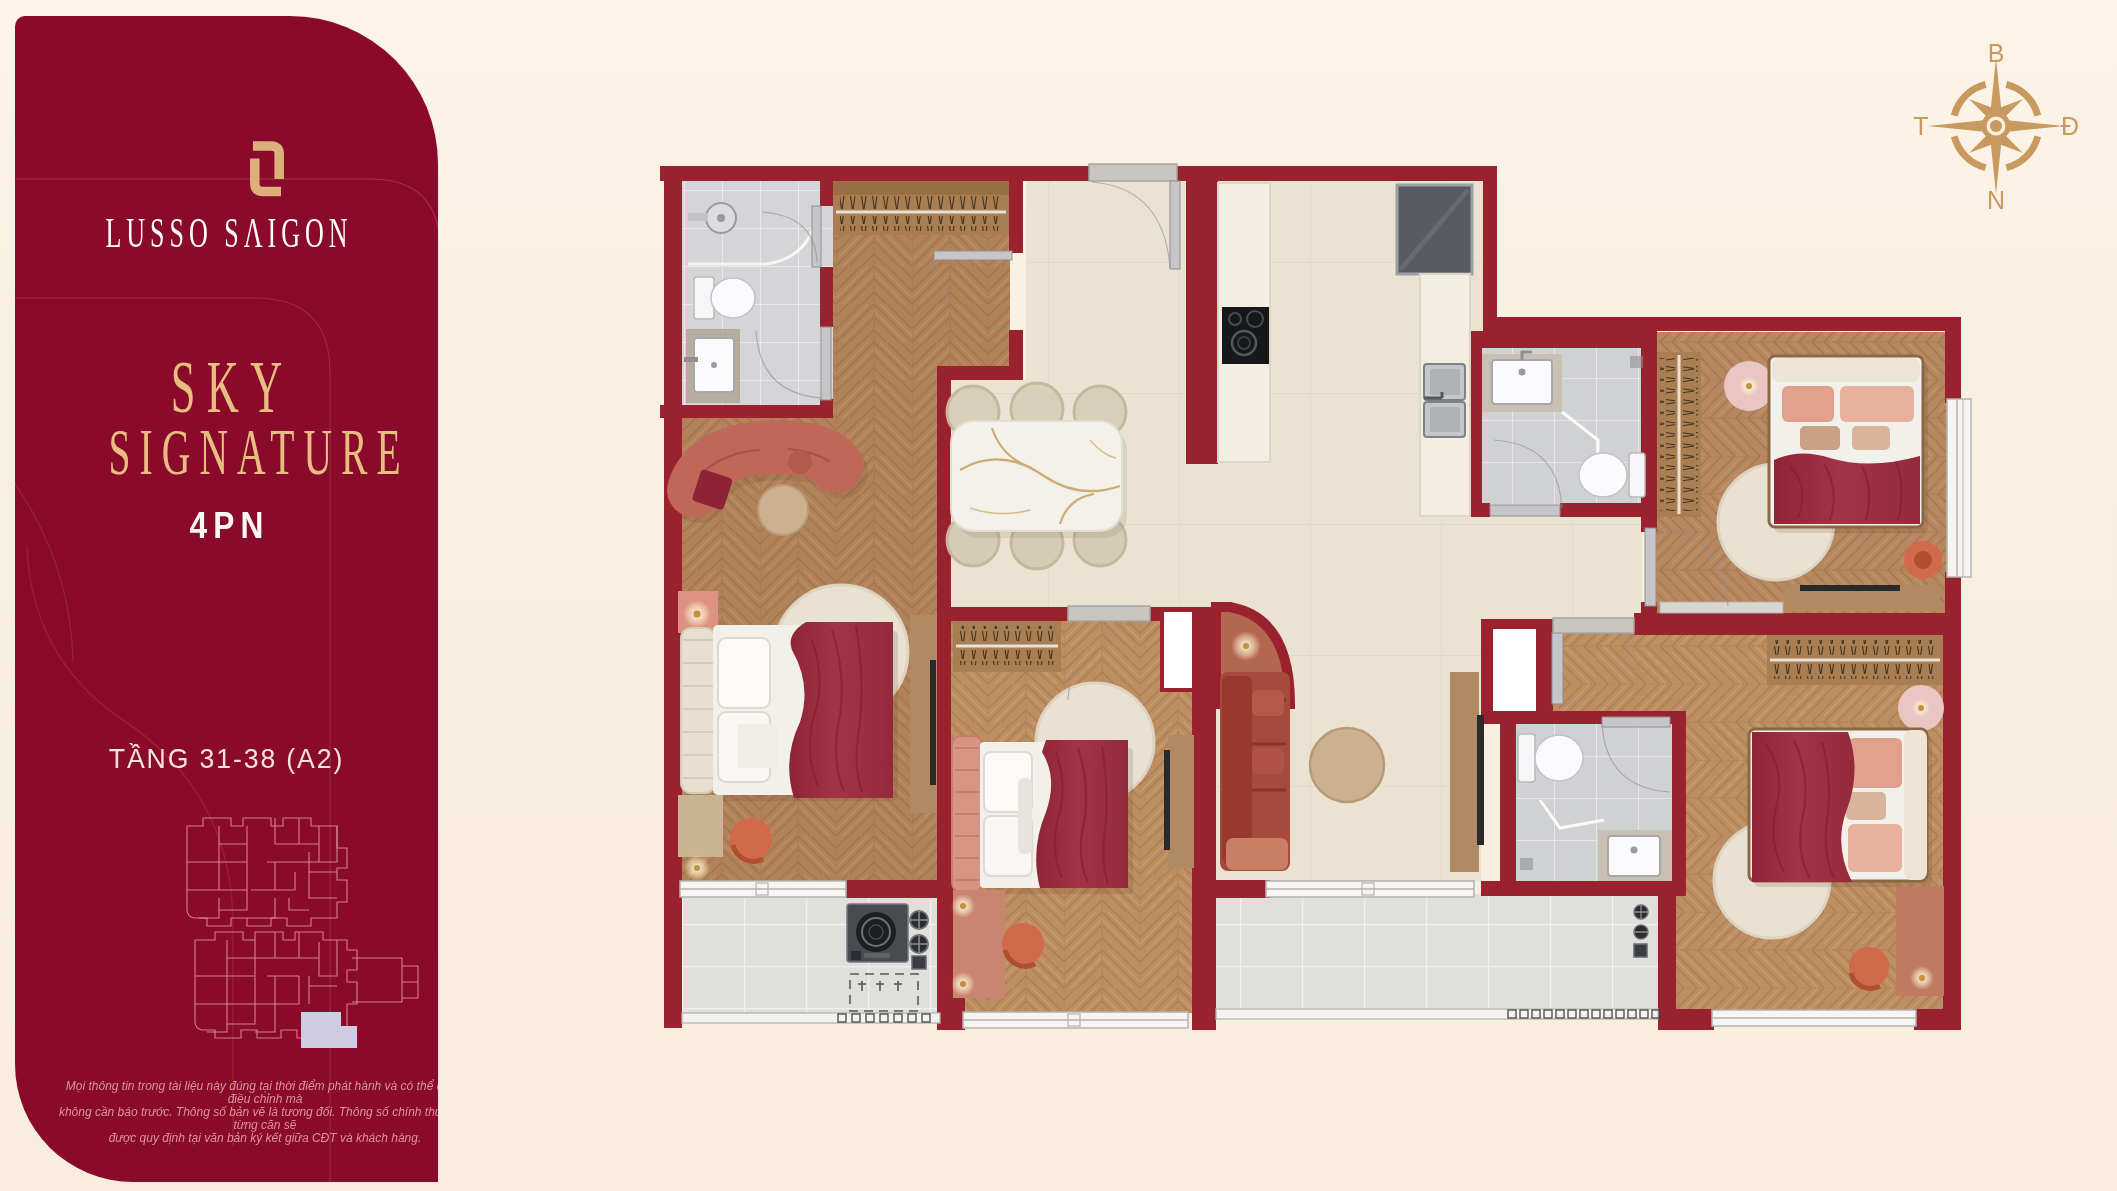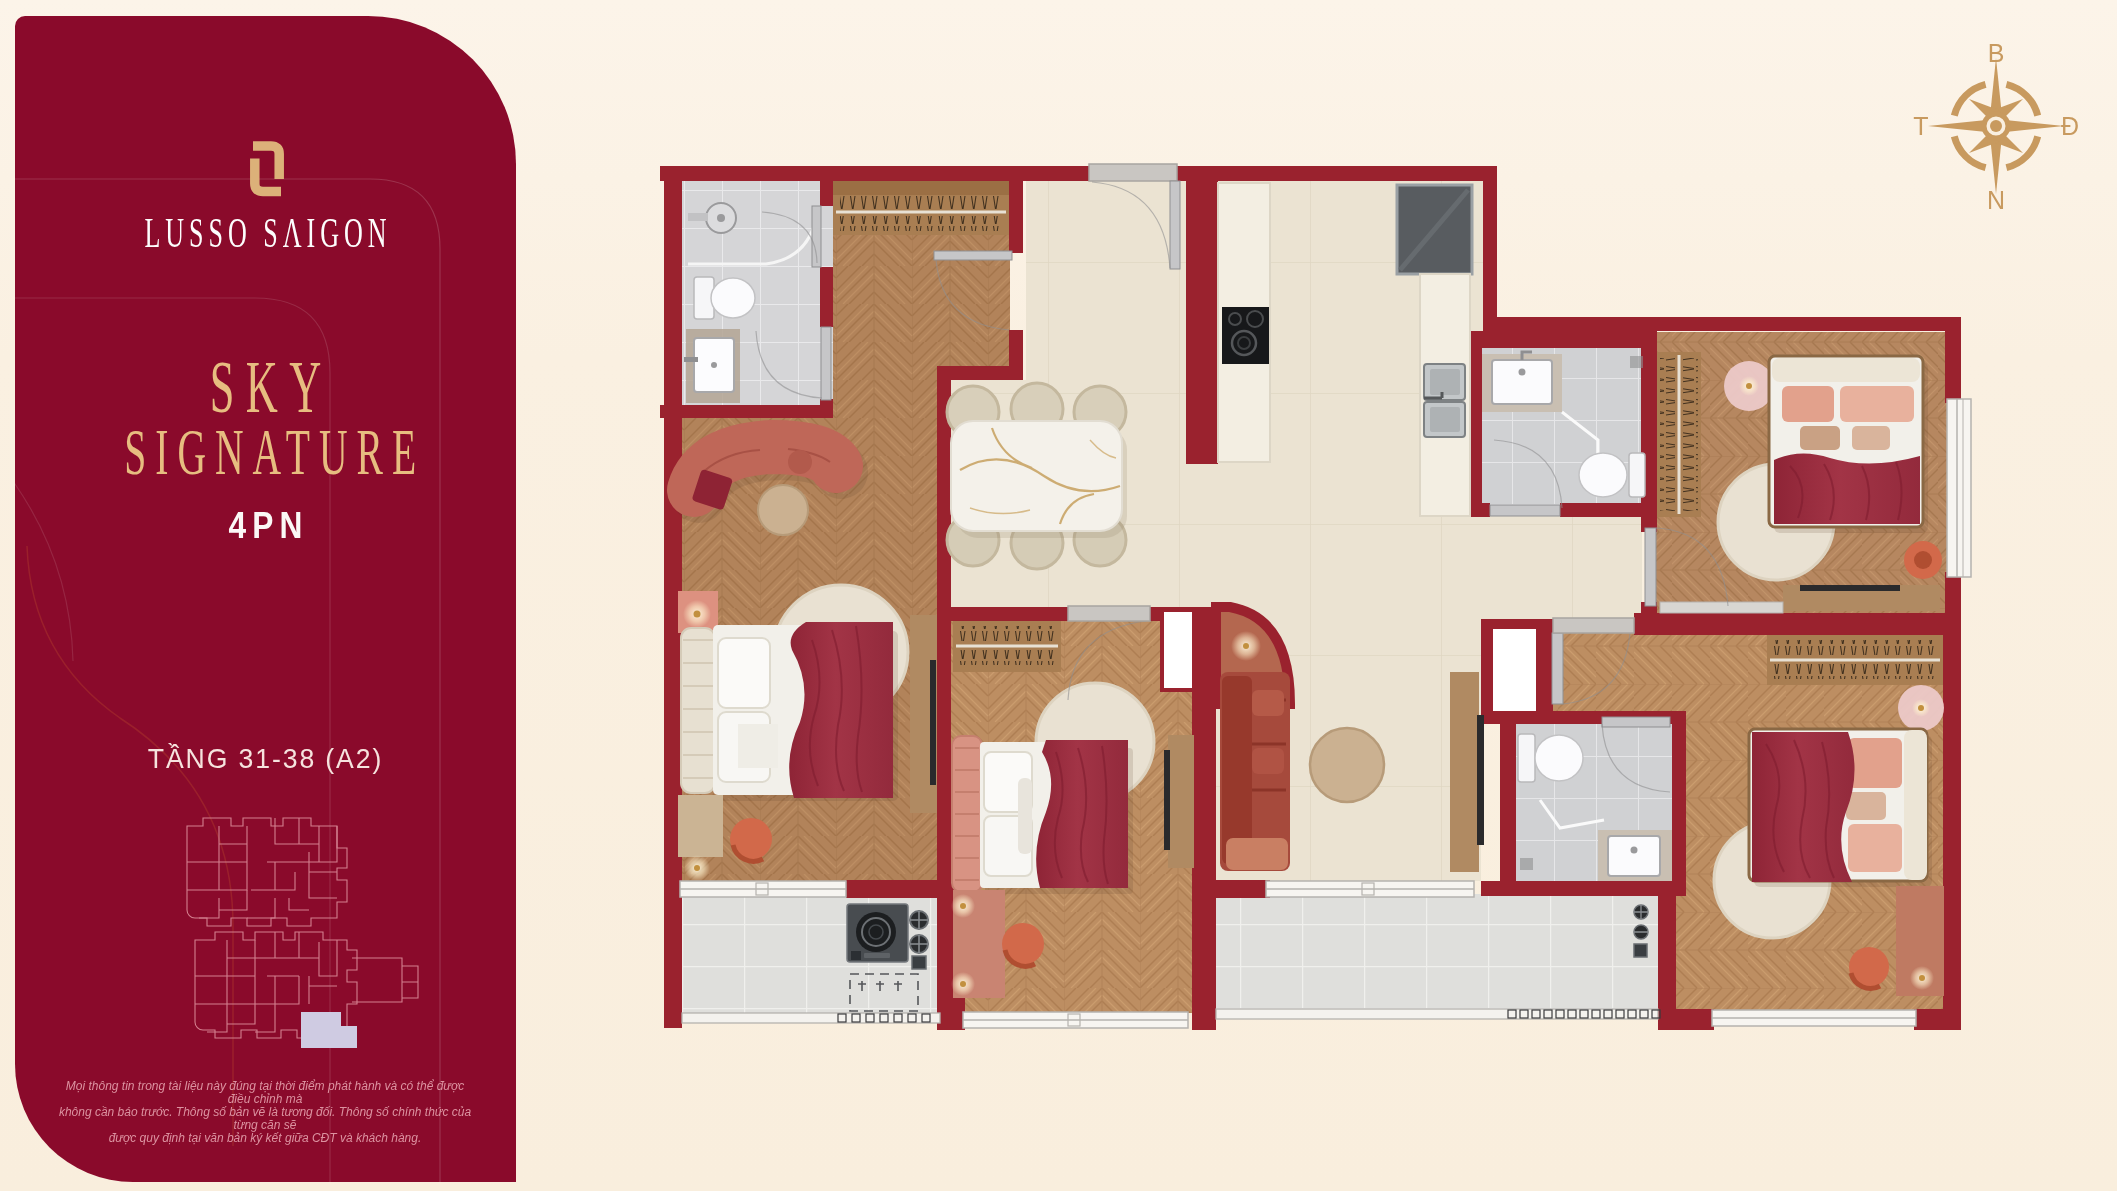--- a/index.html
+++ b/index.html
@@ -1,19 +1,19 @@
 <!DOCTYPE html>
 <html><head>
 <meta charset="utf-8">
 <style>
   html,body{margin:0;padding:0;width:2117px;height:1191px;overflow:hidden;background:#faf0e1;font-family:"Liberation Sans",sans-serif;}
   #stage{position:relative;width:2117px;height:1191px;background:linear-gradient(180deg,#fcf4e9 0%,#faf0e1 30%,#f9eedd 100%);}
   #plan{position:absolute;left:0;top:0;}
   
-  #sidebar{position:absolute;left:15px;top:16px;width:501px;height:1166px;background:#8a0a2b;
+  #sidebar{position:absolute;left:15px;top:16px;width:423px;height:1166px;background:#8a0a2b;
     border-radius:10px 148px 0 118px;overflow:hidden;}
   .sb-txt{position:absolute;left:0;width:100%;text-align:center;color:#fff;line-height:1;}
   #lusso{top:196px;font-family:"Liberation Serif",serif;font-size:42px;letter-spacing:8px;text-indent:8px;color:#fdfdfd;transform:scaleX(0.62);}
   #sky{top:334px;font-family:"Liberation Serif",serif;font-size:74px;letter-spacing:19px;text-indent:19px;color:#e7bd80;transform:scaleX(0.60);}
   #signature{top:403px;font-family:"Liberation Serif",serif;font-size:66px;letter-spacing:15px;text-indent:15px;color:#e7bd80;transform:scaleX(0.60);}
   #pn{top:492px;font-size:36px;letter-spacing:7px;text-indent:7px;font-weight:bold;color:#fbf8f6;transform:scaleX(0.88);}
   #tang{top:729px;font-size:28px;letter-spacing:2px;color:#f6e3de;transform:scaleX(0.95);}
   #disc{top:1064px;left:40px;width:420px;font-style:italic;font-size:12px;line-height:13px;color:#dc92a0;}
 </style>
 </head>

